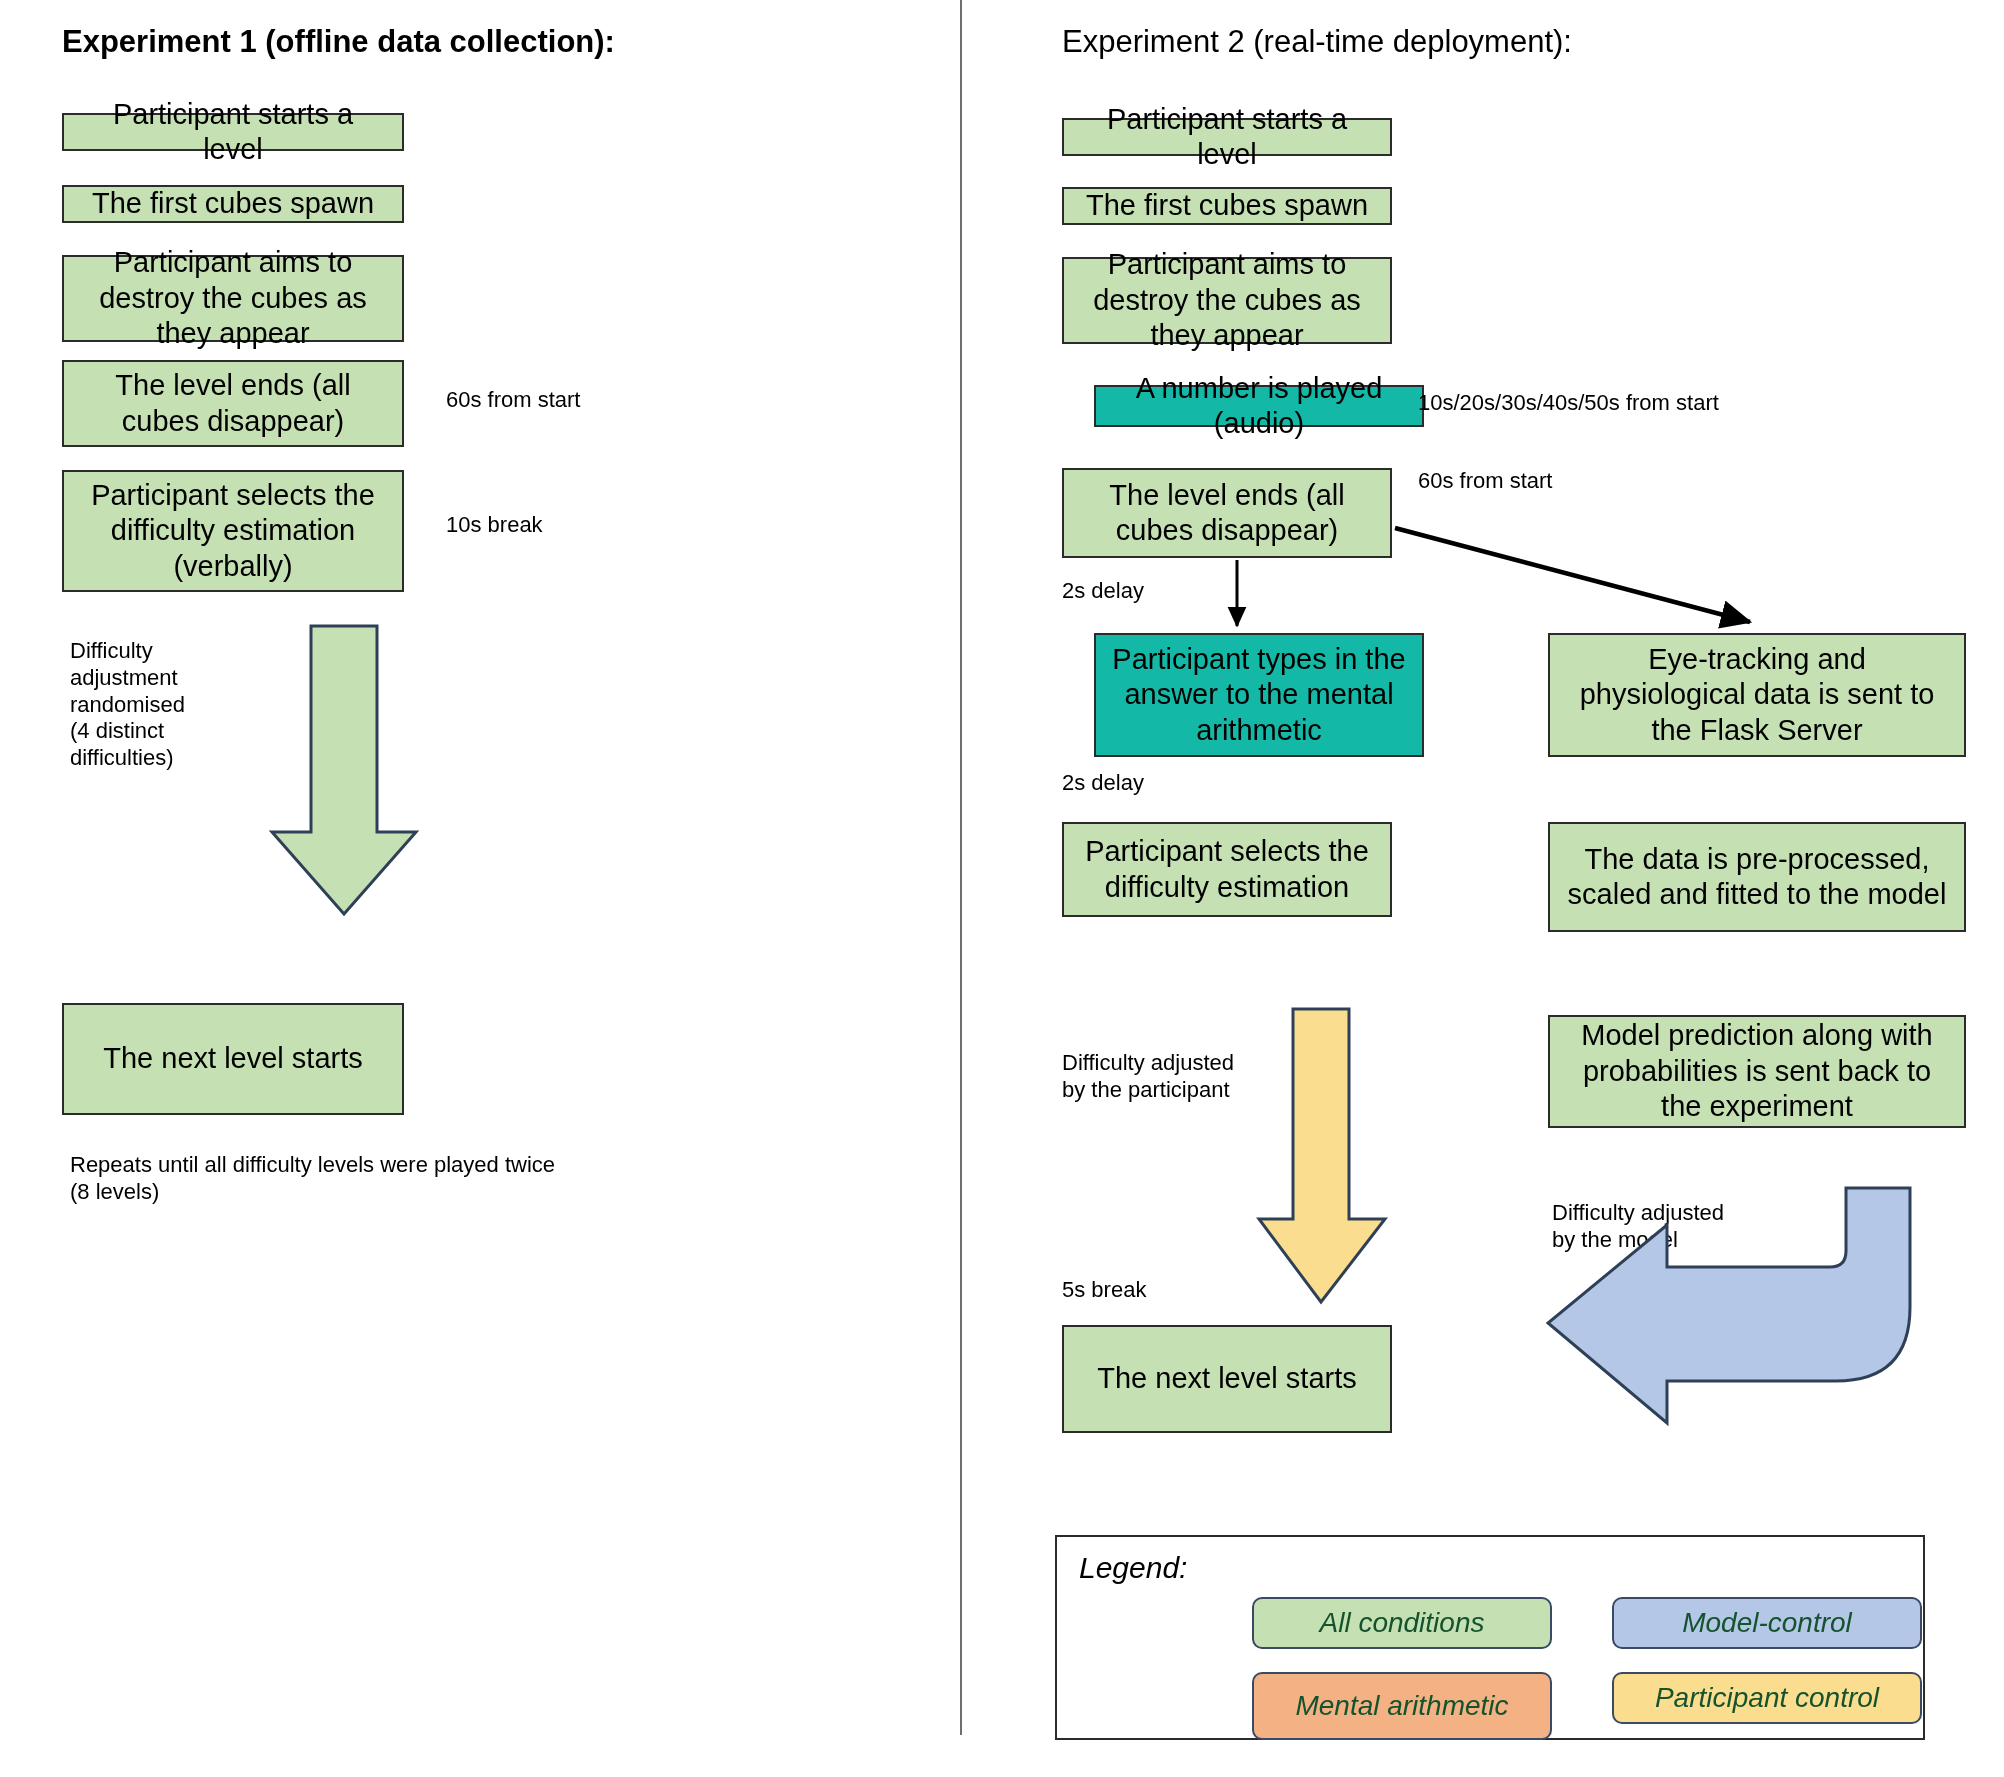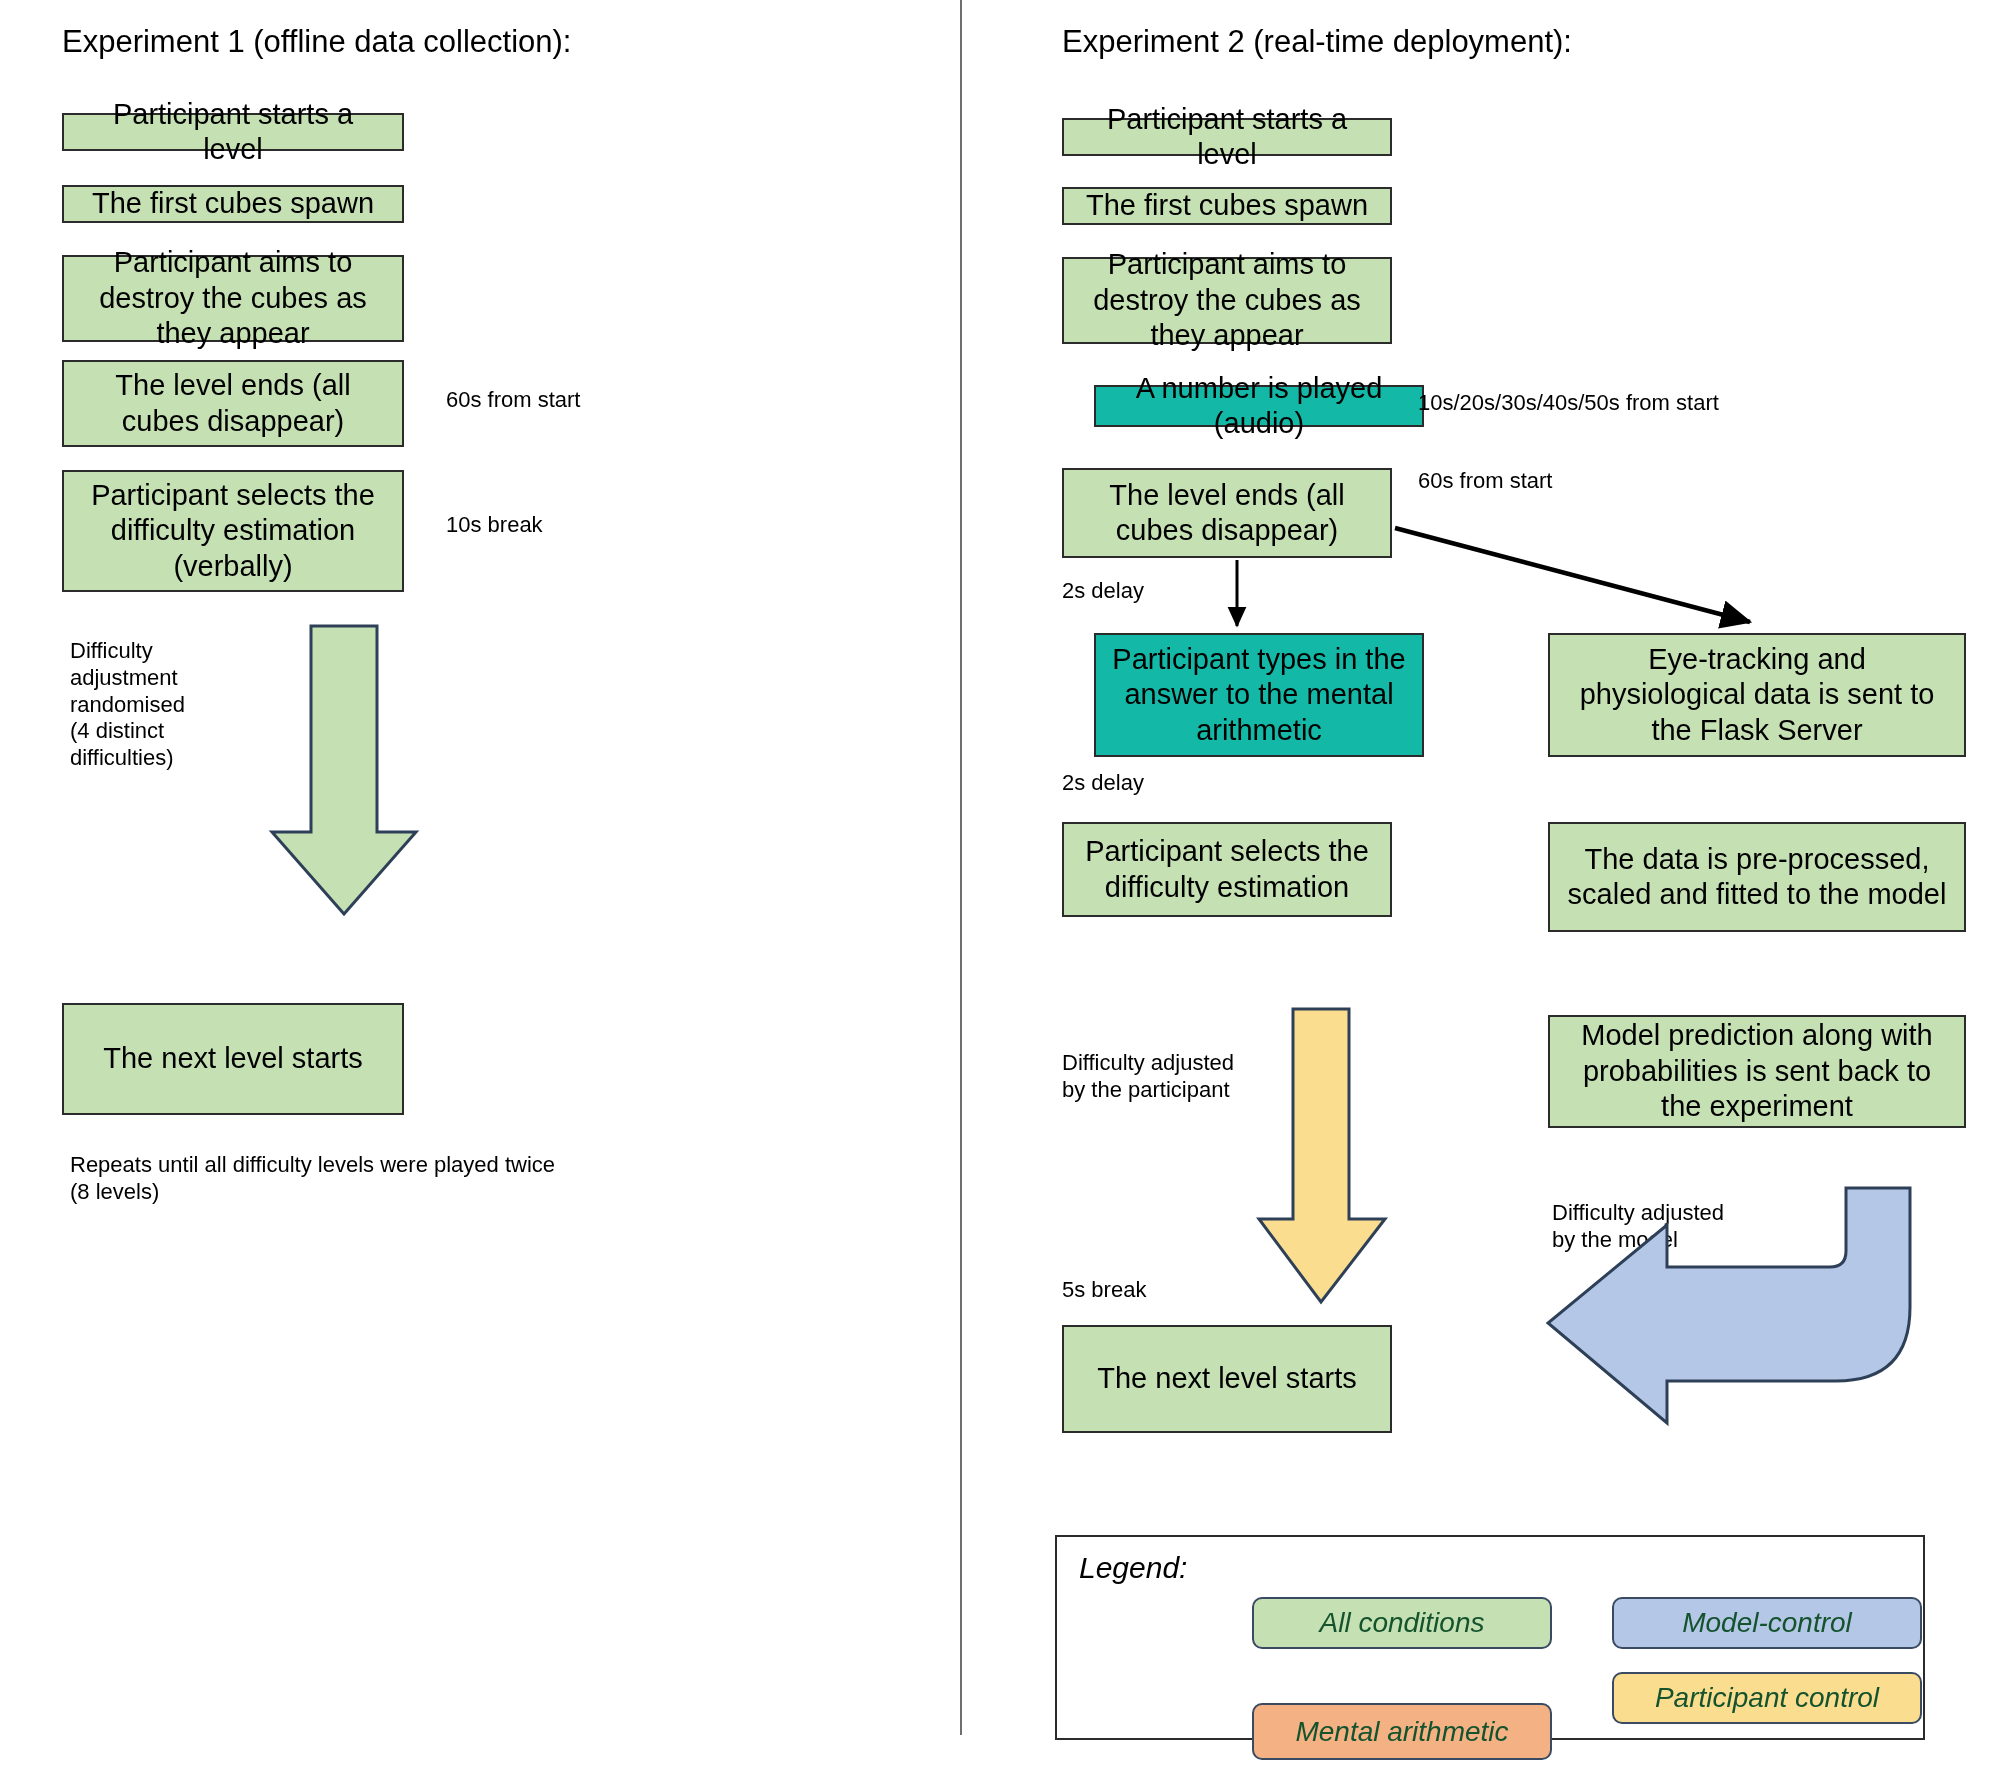--- a/index.html
+++ b/index.html
@@ -87,21 +87,21 @@
     pointer-events: none;
   }
 </style>
 </head>
 <body>
 
 <div id="canvas">
 
   <div class="abs divider" style="left:960px; top:0px; height:1735px;"></div>
 
-  <div class="abs heading" style="left:62px; top:24px;">Experiment 1 (offline data collection):</div>
+  <div class="abs heading" style="left:62px; top:24px;font-weight:bold;">Experiment 1 (offline data collection):</div>
 
   <div class="abs node green" style="left:62px; top:113px; width:342px; height:38px;">Participant starts a level</div>
 
   <div class="abs node green" style="left:62px; top:185px; width:342px; height:38px;">The first cubes spawn</div>
 
   <div class="abs node green" style="left:62px; top:255px; width:342px; height:87px;">Participant aims to destroy the cubes as they appear</div>
 
   <div class="abs node green" style="left:62px; top:360px; width:342px; height:87px;">The level ends (all cubes disappear)</div>
 
   <div class="abs note" style="left:446px; top:387px;">60s from start</div>
@@ -196,18 +196,18 @@
     <line x1="1395" y1="528" x2="1750" y2="622" stroke="#000" stroke-width="4.5" marker-end="url(#ah)"></line>
   </svg>
 
   <div class="abs legend-box" style="left:1055px; top:1535px; width:870px; height:205px;font-style:italic;">
     <div class="legend-title">Legend:</div>
 
     <div class="chip green" style="left:195px; top:60px; width:300px; height:52px;">All conditions</div>
 
     <div class="chip blue" style="left:555px; top:60px; width:310px; height:52px;">Model-control</div>
 
-    <div class="chip orange" style="left:195px; top:135px; width:300px; height:57px;margin-top:31px;">Mental arithmetic</div>
+    <div class="chip orange" style="left:195px; top:135px; width:300px; height:68px;">Mental arithmetic</div>
 
     <div class="chip yellow" style="left:555px; top:135px; width:310px; height:52px;">Participant control</div>
   </div>
 
 </div>
 
 </body></html>

